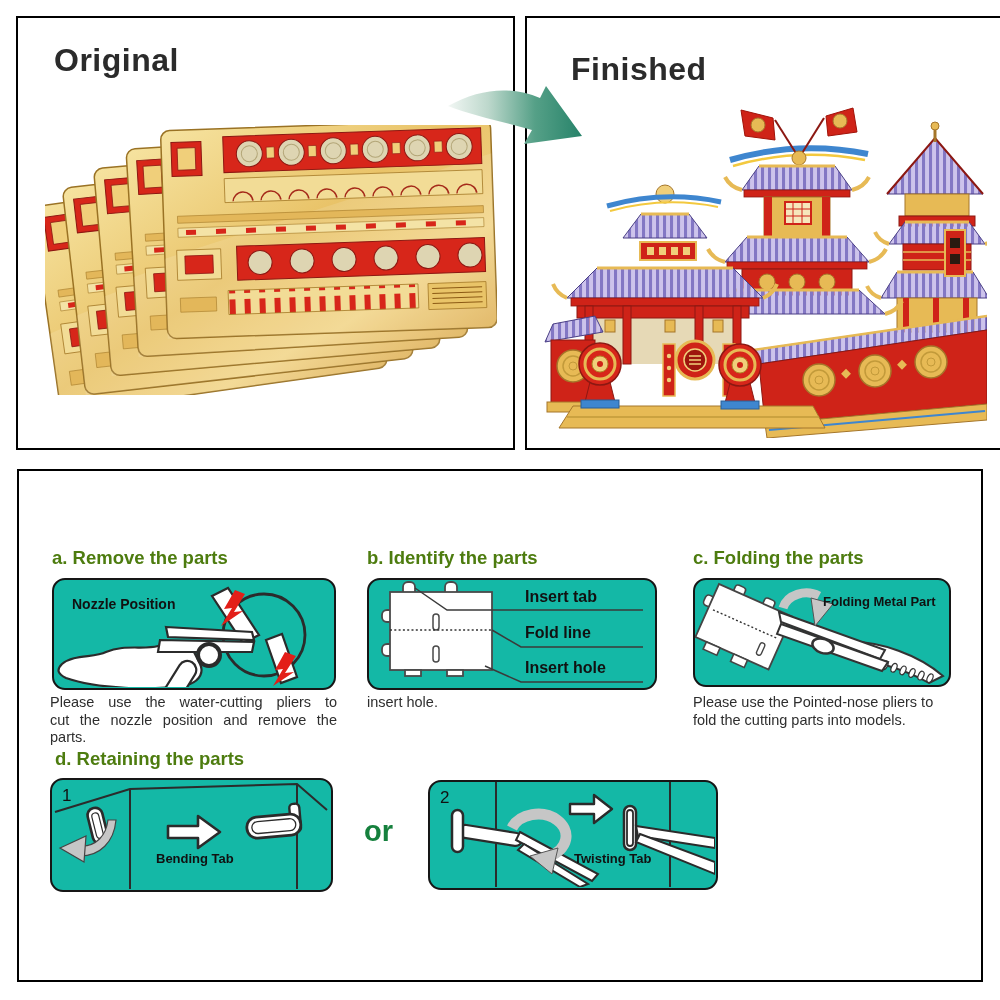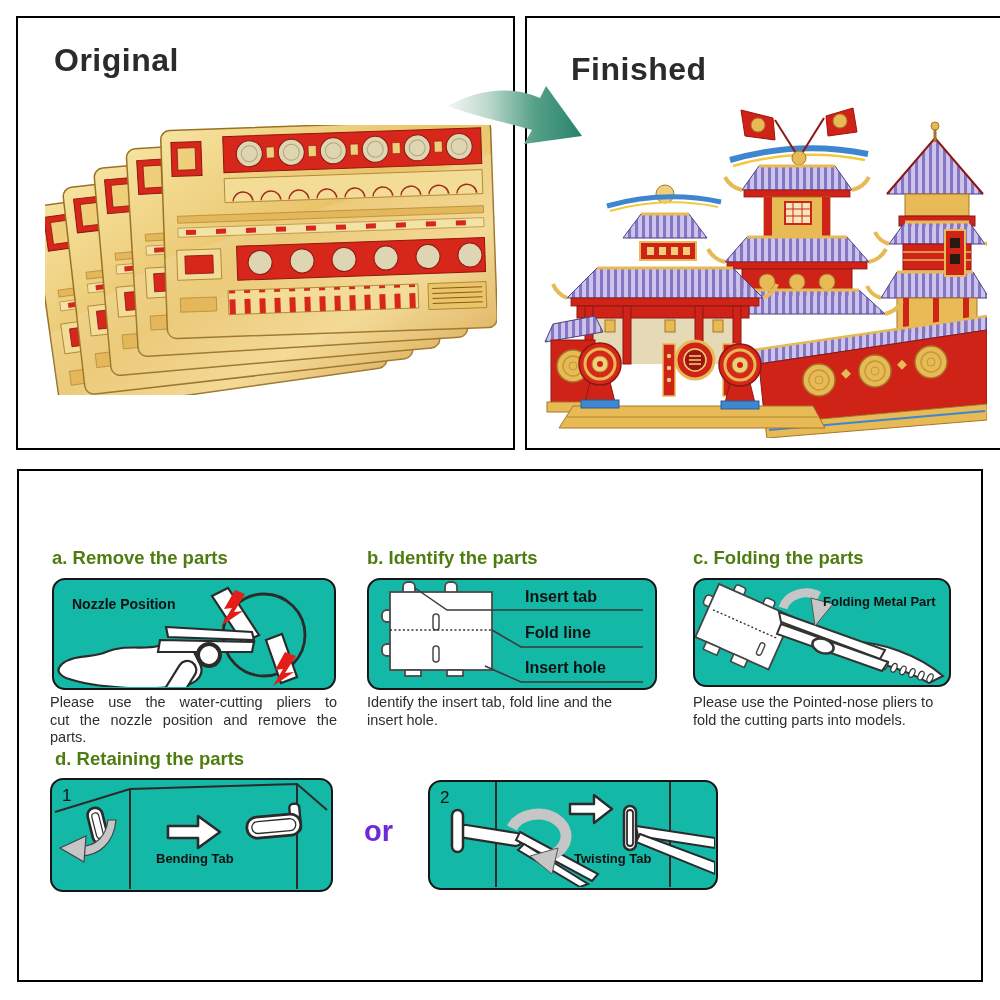--- a/index.html
+++ b/index.html
@@ -15,21 +15,21 @@
   #transform-arrow{position:absolute;left:446px;top:86px;width:142px;height:70px;z-index:6;}
   .art{position:absolute;}
   .step-title{position:absolute;font-size:18.5px;font-weight:bold;color:#4d7c0f;}
   .heading{position:absolute;left:31px;top:46px;font-size:23px;color:#222;}
   .heading .bullet{font-size:15px;position:relative;top:-3px;margin-right:9px;}
   .dbox{position:absolute;border:2.5px solid #161616;border-radius:13px;background:#14b8a6;box-sizing:border-box;}
   .dbox svg{position:absolute;left:0;top:0;}
   .dlabel{position:absolute;font-weight:bold;color:#111;}
   .caption{position:absolute;font-size:14.5px;line-height:1.22;color:#2e2e2e;}
   .jline{text-align:justify;text-align-last:justify;}
-  .or-sep{position:absolute;left:345px;top:344px;font-size:29px;font-weight:bold;color:#6d28d9;}
+  .or-sep{position:absolute;left:345px;top:344px;font-size:29px;font-weight:bold;color:#15803d;}
   .numlab{font-size:17px;font-weight:normal;}
 </style>
 </head>
 <body>
 
 <div class="canvas">
 
   <div class="panel" id="panel-original">
     <div class="panel-title" id="title-original">Original</div>
     <svg class="art" style="left:27px;top:107px" width="452" height="270" viewBox="0 0 452 270">
@@ -333,21 +333,20 @@
           <path d="M46,8 L78,30 L274,30"></path>
           <path d="M123,50 L152,67 L274,67"></path>
           <path d="M116,86 L152,102 L274,102"></path>
         </g>
       </svg>
       <div class="dlabel" style="left:156px;top:8px;font-size:16px">Insert tab</div>
       <div class="dlabel" style="left:156px;top:44px;font-size:16px">Fold line</div>
       <div class="dlabel" style="left:156px;top:79px;font-size:16px">Insert hole</div>
     </div>
     <div class="caption" style="left:348px;top:223px;width:295px">
-      <div>Identify the insert tab, fold line and the</div>
       <div>insert hole.</div>
     </div>
 
     <div class="step-title" style="left:674px;top:76px">c. Folding the parts</div>
     <div class="dbox" style="left:674px;top:107px;width:258px;height:109px">
       <svg width="253" height="104" viewBox="0 0 253 104">
         <g transform="translate(24,4) rotate(24)">
           <rect x="16" y="-7" width="11" height="9" rx="3" fill="#fff" stroke="#444" stroke-width="1.6"></rect>
           <rect x="48" y="-7" width="11" height="9" rx="3" fill="#fff" stroke="#444" stroke-width="1.6"></rect>
           <rect x="-7" y="14" width="9" height="11" rx="3.5" fill="#fff" stroke="#444" stroke-width="1.6"></rect>

